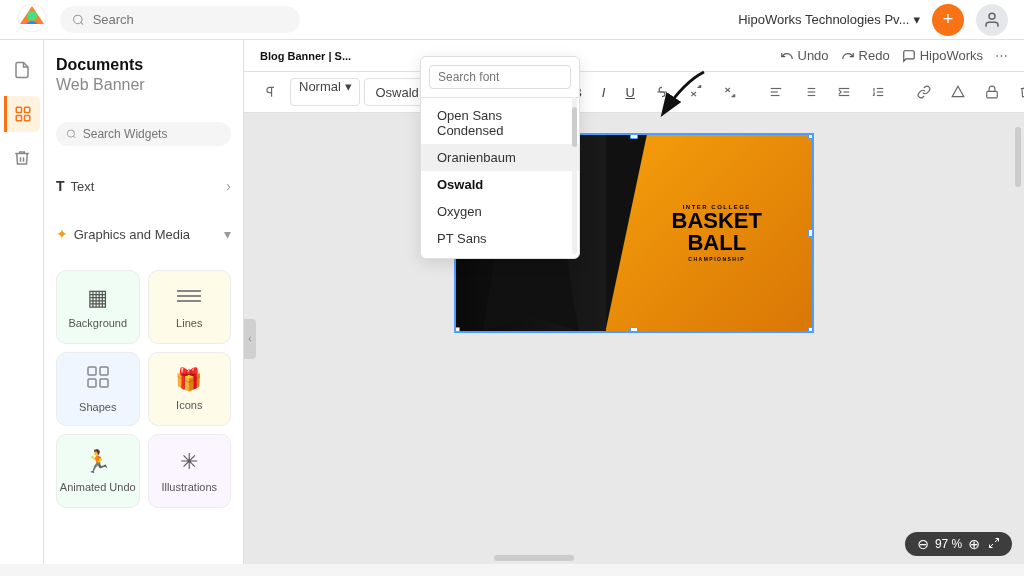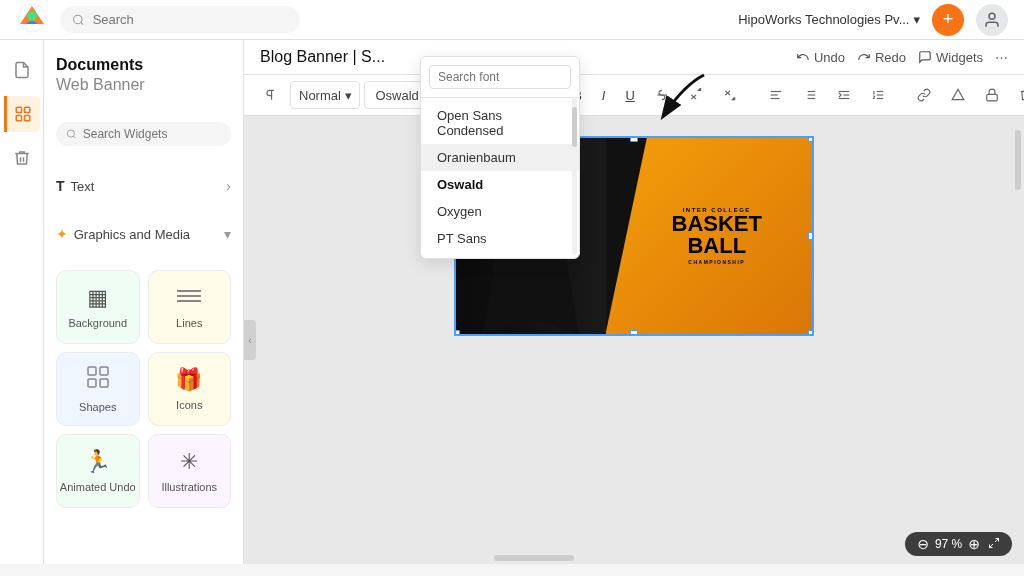--- a/index.html
+++ b/index.html
@@ -175,22 +175,22 @@
     
     .doc-toolbar {
       background: #fff;
       border-bottom: 1px solid #e0e0e0;
       padding: 8px 16px;
       display: flex;
       align-items: center;
       gap: 16px;
     }
     .doc-title {
-      font-size: 16px;
-      font-weight: 400;
+      font-size: 11px;
+      font-weight: 700;
       color: #111;
     }
     .doc-actions {
       margin-left: auto;
       display: flex;
       align-items: center;
       gap: 12px;
     }
     .doc-action-btn {
       display: flex; align-items: center; gap: 4px;
@@ -221,21 +221,21 @@
     }
     .fmt-dropdown {
       height: 28px;
       padding: 0 8px;
       border: 1px solid #e0e0e0;
       background: transparent;
       cursor: pointer;
       border-radius: 4px;
       font-size: 13px;
       color: #444;
-      display: flex; align-items: center; gap: 4px;
+      display: flex; align-items: flex-start; gap: 4px;
     }
     .font-name-btn {
       height: 28px;
       padding: 0 10px;
       border: 1px solid #e0e0e0;
       background: transparent;
       cursor: pointer;
       border-radius: 4px;
       font-size: 13px;
       color: #444;
@@ -494,21 +494,21 @@
           <svg width="14" height="14" viewBox="0 0 24 24" fill="none" stroke="#555" stroke-width="2">
             <path d="M21 7v6h-6"></path>
               <path d="M3 17a9 9 0 0 1 9-9 9 9 0 0 1 6 2.3L21 13"></path>
           </svg>
           <span>Redo</span>
         </button>
         <button class="doc-action-btn">
           <svg width="14" height="14" viewBox="0 0 24 24" fill="none" stroke="#555" stroke-width="2">
             <path d="M21 15a2 2 0 0 1-2 2H7l-4 4V5a2 2 0 0 1 2-2h14a2 2 0 0 1 2 2z"></path>
           </svg>
-          <span>Widgets</span>
+          <span>HipoWorks</span>
         </button>
         <button class="doc-action-btn">⋯</button>
       </div>
     </div>
 
     <div class="format-toolbar">
 
       <button class="fmt-btn">
         <svg width="14" height="14" viewBox="0 0 24 24" fill="none" stroke="#666" stroke-width="2">
           <path d="M13 4v16M17 4H9.5a4.5 4.5 0 0 0 0 9H13"></path>

